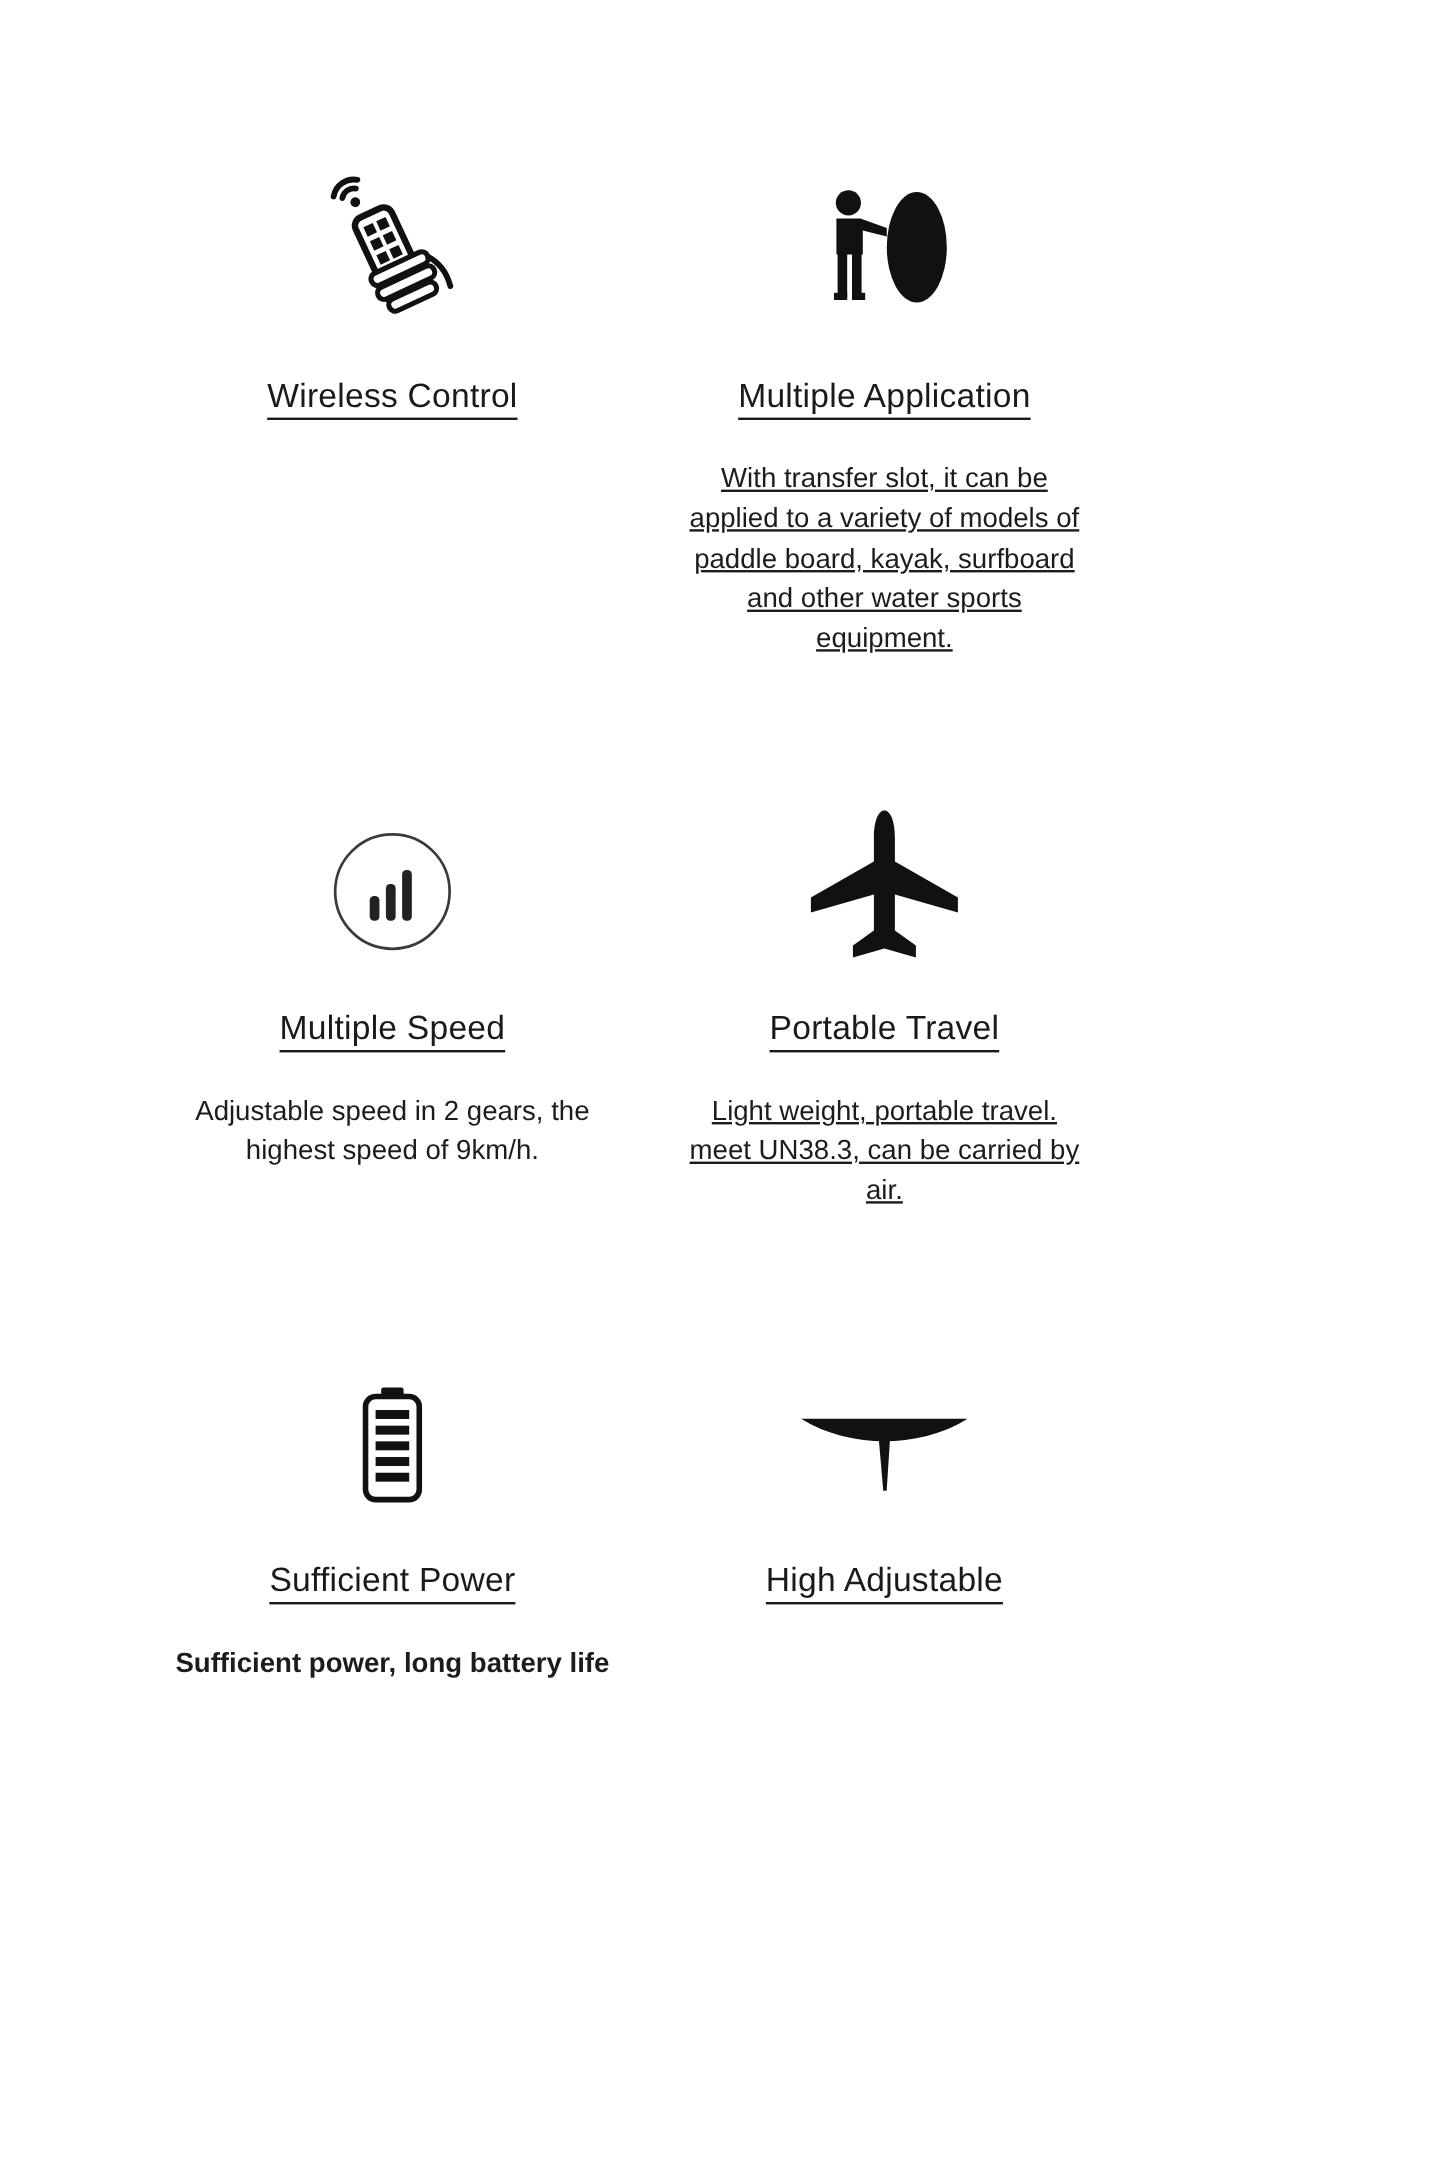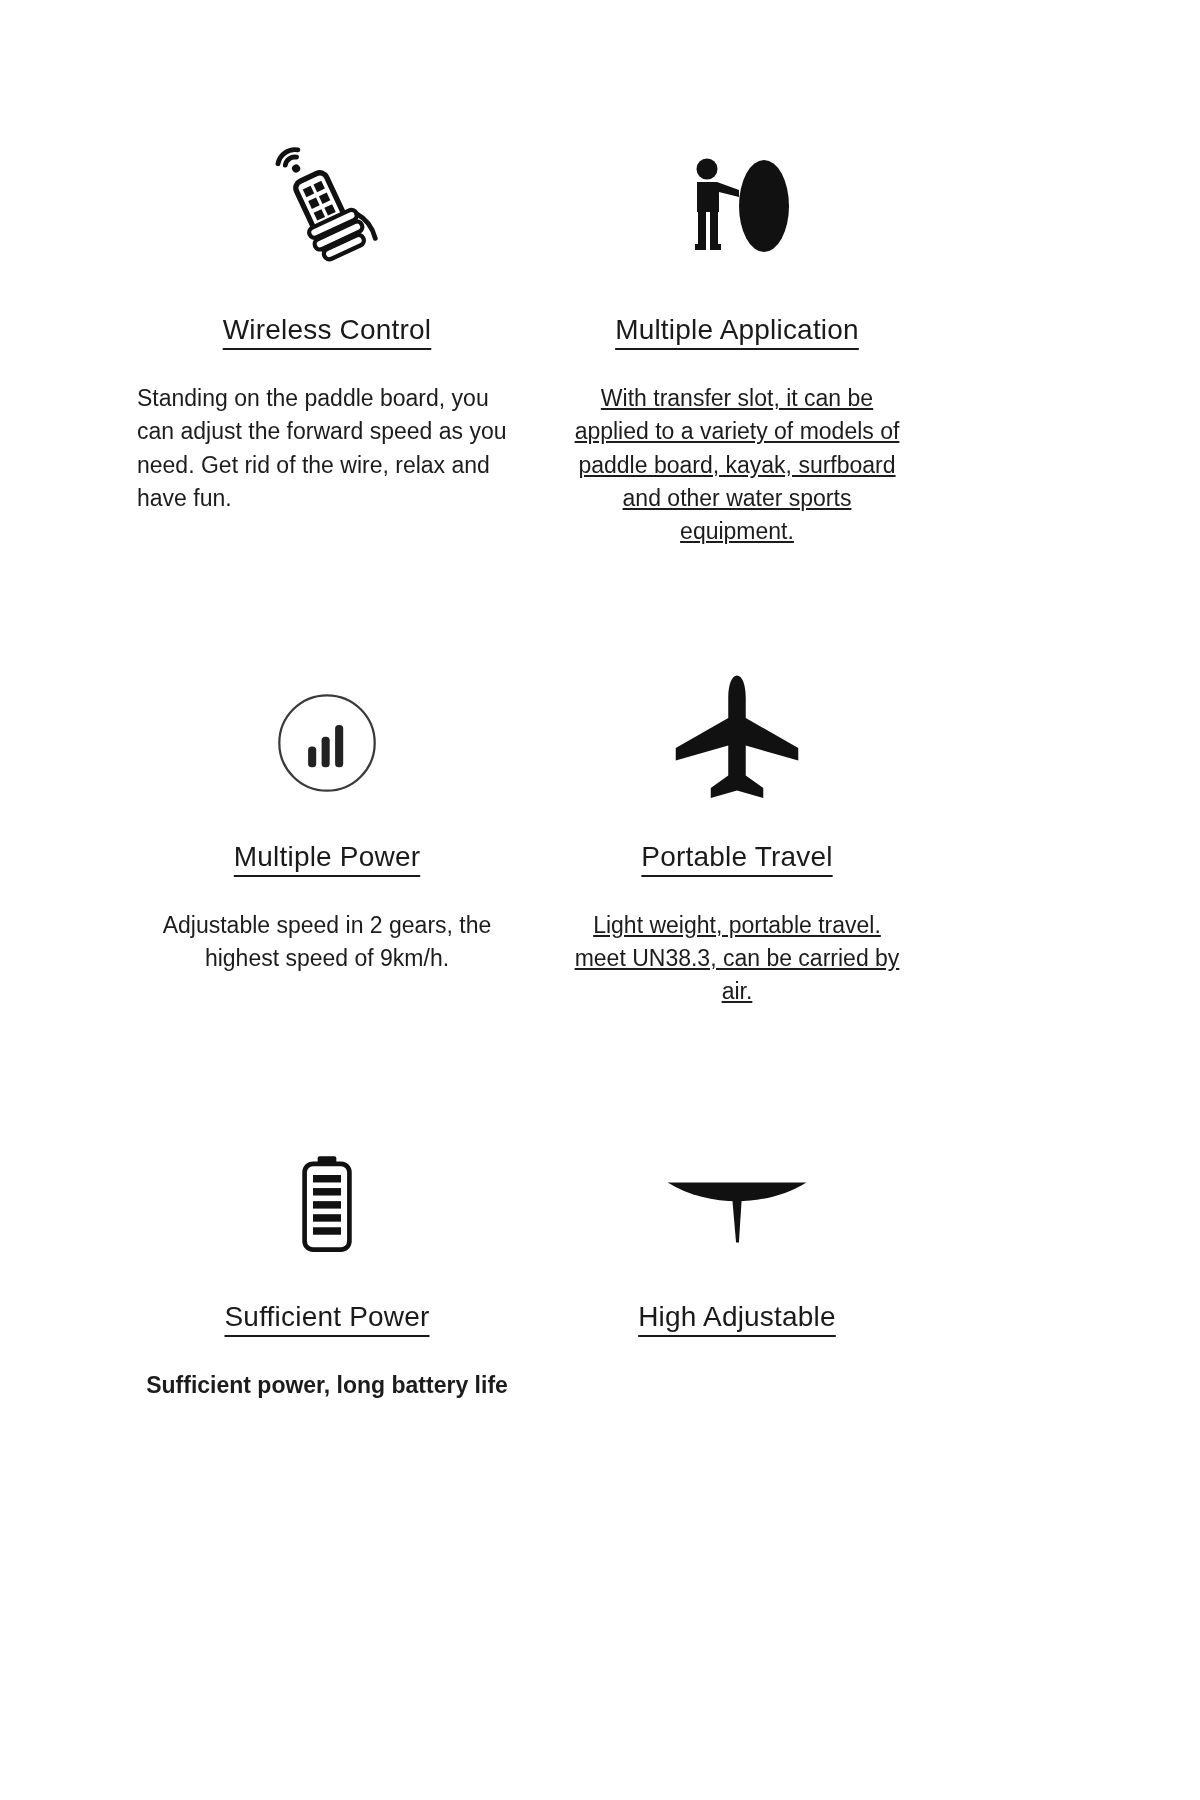--- a/index.html
+++ b/index.html
@@ -77,21 +77,20 @@
           <g fill="#fff" stroke="#111" stroke-width="4">
             <rect x="48" y="74" width="48" height="10" rx="5"></rect>
             <rect x="48" y="86" width="48" height="10" rx="5"></rect>
             <rect x="52" y="98" width="40" height="10" rx="5"></rect>
           </g>
           <path d="M96 80 q9 12 6 28" stroke="#111" stroke-width="4.5" fill="none" stroke-linecap="round"></path>
         </g>
       </svg>
     </div>
     <h2 class="feature-title">Wireless Control</h2>
-    <p class="feature-desc align-left">Standing on the paddle board, you can adjust the forward speed as you need. Get rid of the wire, relax and have fun.</p>
   </section>
 
   <section class="feature">
     <div class="icon-box">
       <svg width="140" height="140" viewBox="0 0 140 140">
         <ellipse cx="97" cy="60" rx="25" ry="46" fill="#111"></ellipse>
         <circle cx="40" cy="23" r="10.5" fill="#111"></circle>
         <path d="M30 36 L50 36 L72 44 L72 51 L52 46 L52 66 L30 66 Z" fill="#111"></path>
         <rect x="31" y="64" width="8" height="38" fill="#111"></rect>
         <rect x="43" y="64" width="8" height="38" fill="#111"></rect>
@@ -107,21 +106,21 @@
     <div class="icon-box">
       <svg width="108" height="108" viewBox="0 0 120 120">
         <circle cx="60" cy="60" r="53" fill="none" stroke="#3a3a3a" stroke-width="2.5"></circle>
         <g fill="#222">
           <rect x="39" y="64" width="9" height="23" rx="4"></rect>
           <rect x="54" y="53" width="9" height="34" rx="4"></rect>
           <rect x="69" y="40" width="9" height="47" rx="4"></rect>
         </g>
       </svg>
     </div>
-    <h2 class="feature-title">Multiple Power</h2>
+    <h2 class="feature-title">Multiple Speed</h2>
     <p class="feature-desc">Adjustable speed in 2 gears, the highest speed of 9km/h.</p>
   </section>
 
   <section class="feature">
     <div class="icon-box">
       <svg width="150" height="150" viewBox="0 0 120 120">
         <path d="M60 6 C64 6 67 13 67 24 L67 40 L109 64 L109 74 L67 62 L67 86 L81 96 L81 104 L60 98 L39 104 L39 96 L53 86 L53 62 L11 74 L11 64 L53 40 L53 24 C53 13 56 6 60 6 Z" fill="#111"></path>
       </svg>
     </div>
     <h2 class="feature-title">Portable Travel</h2>

